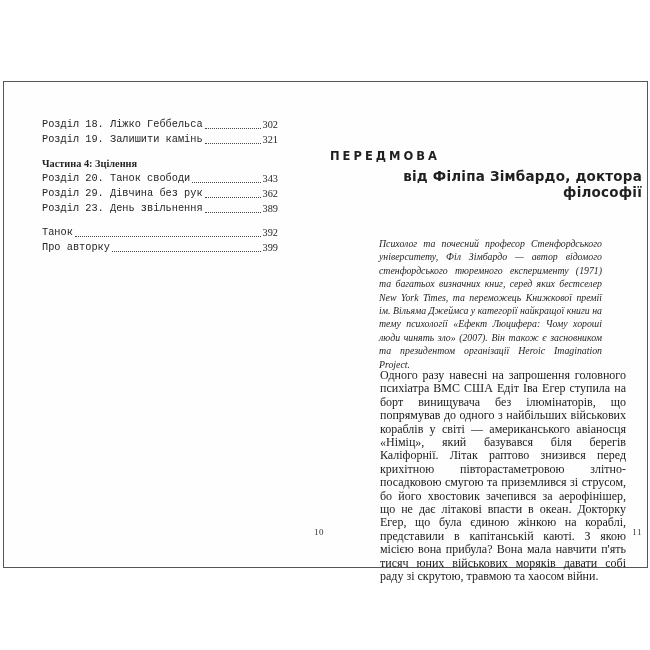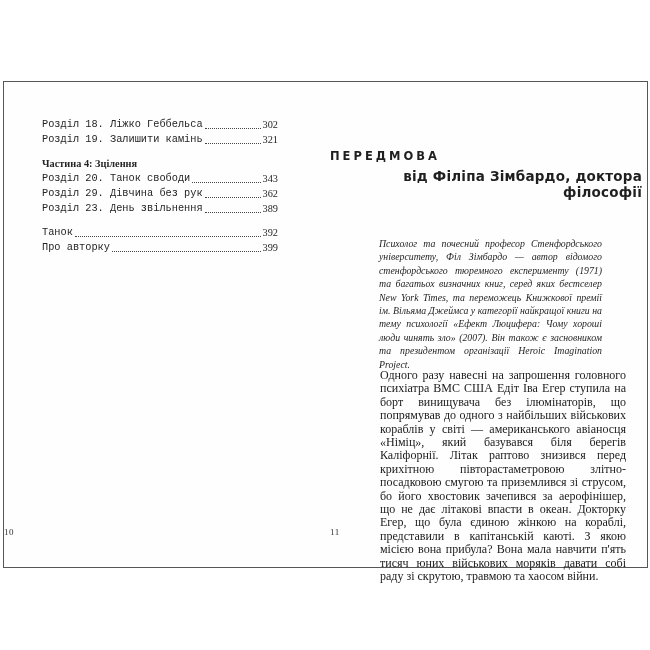--- a/index.html
+++ b/index.html
@@ -40,21 +40,21 @@
     position:absolute;left:355px;top:237px;width:223px;
     font-style:italic;font-size:9.8px;line-height:13.4px;
     text-align:justify;color:#242424;margin-left:24px;
   }
   .body-text{
     position:absolute;left:380px;top:369px;width:246px;
     font-size:12px;line-height:13.4px;text-align:justify;color:#202020;
   }
   
   .pagenum{
-    position:absolute;top:527px;text-align:left;
+    position:absolute;top:527px;text-align:right;
     font-size:9px;letter-spacing:.5px;color:#333333;
   }
   .pagenum.left{left:4px;width:320px;}
   .pagenum.right{left:330px;width:312px;}
 </style>
 </head>
 <body>
 
 <div class="frame"></div>
 

